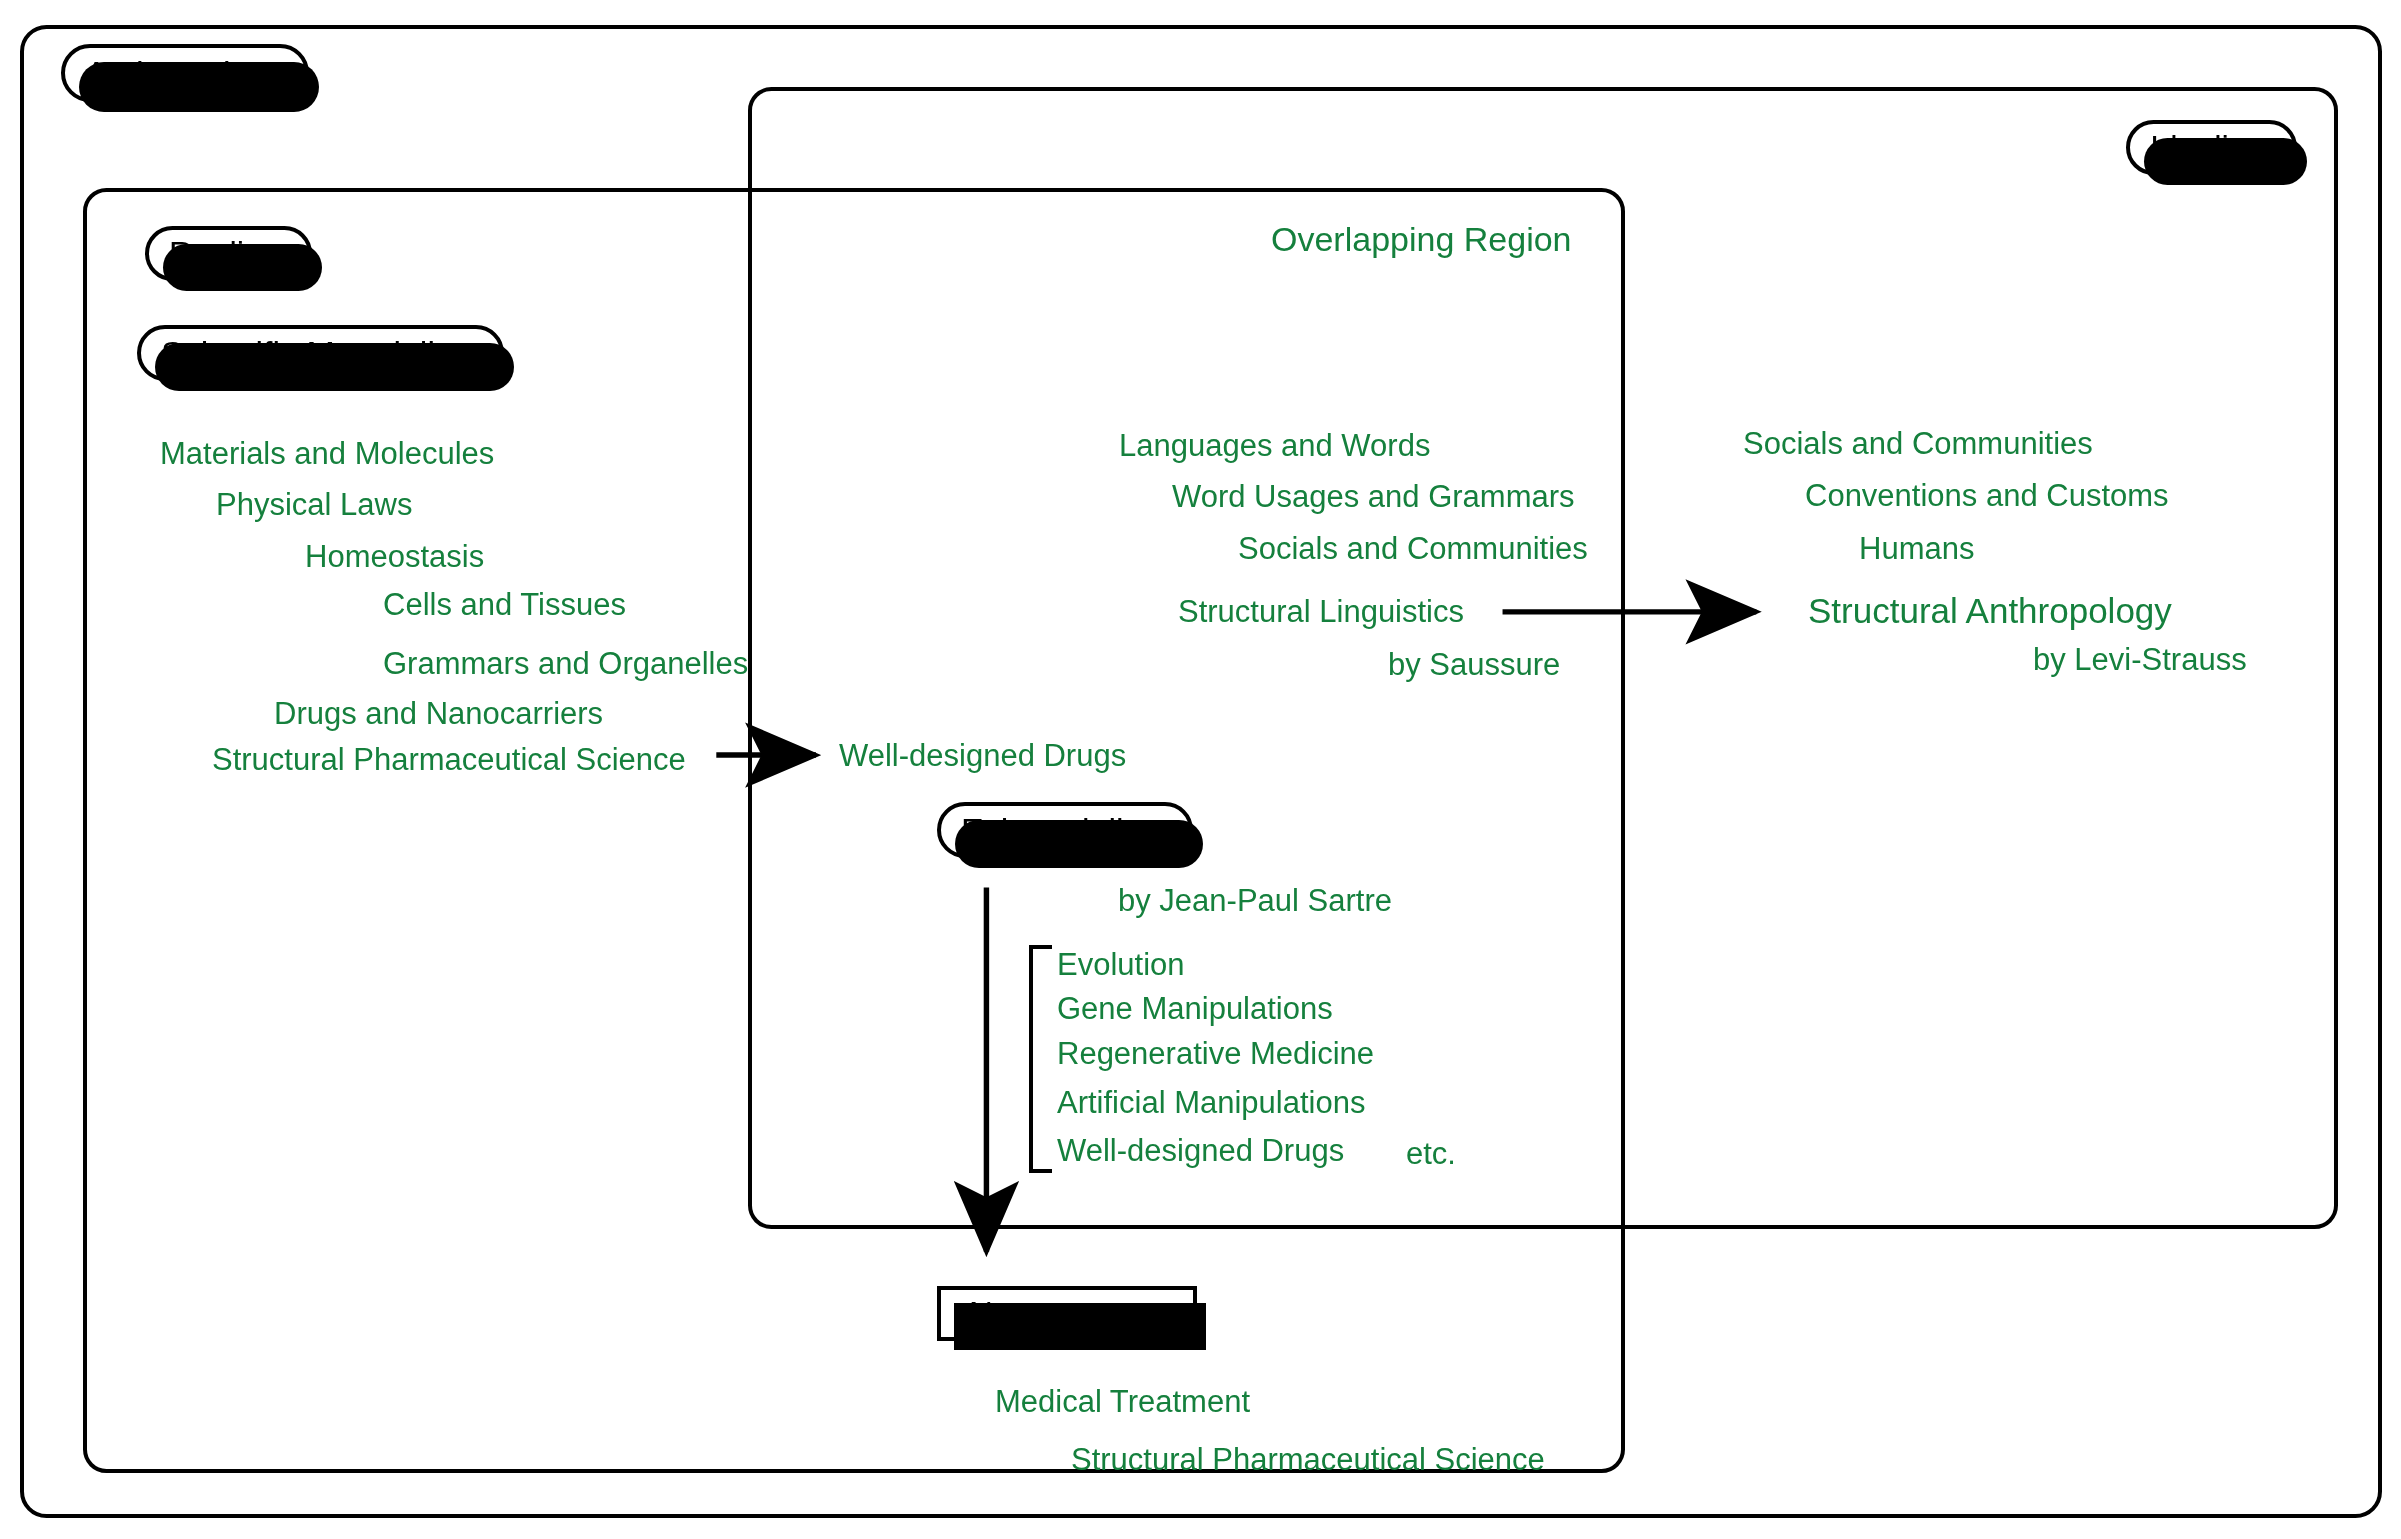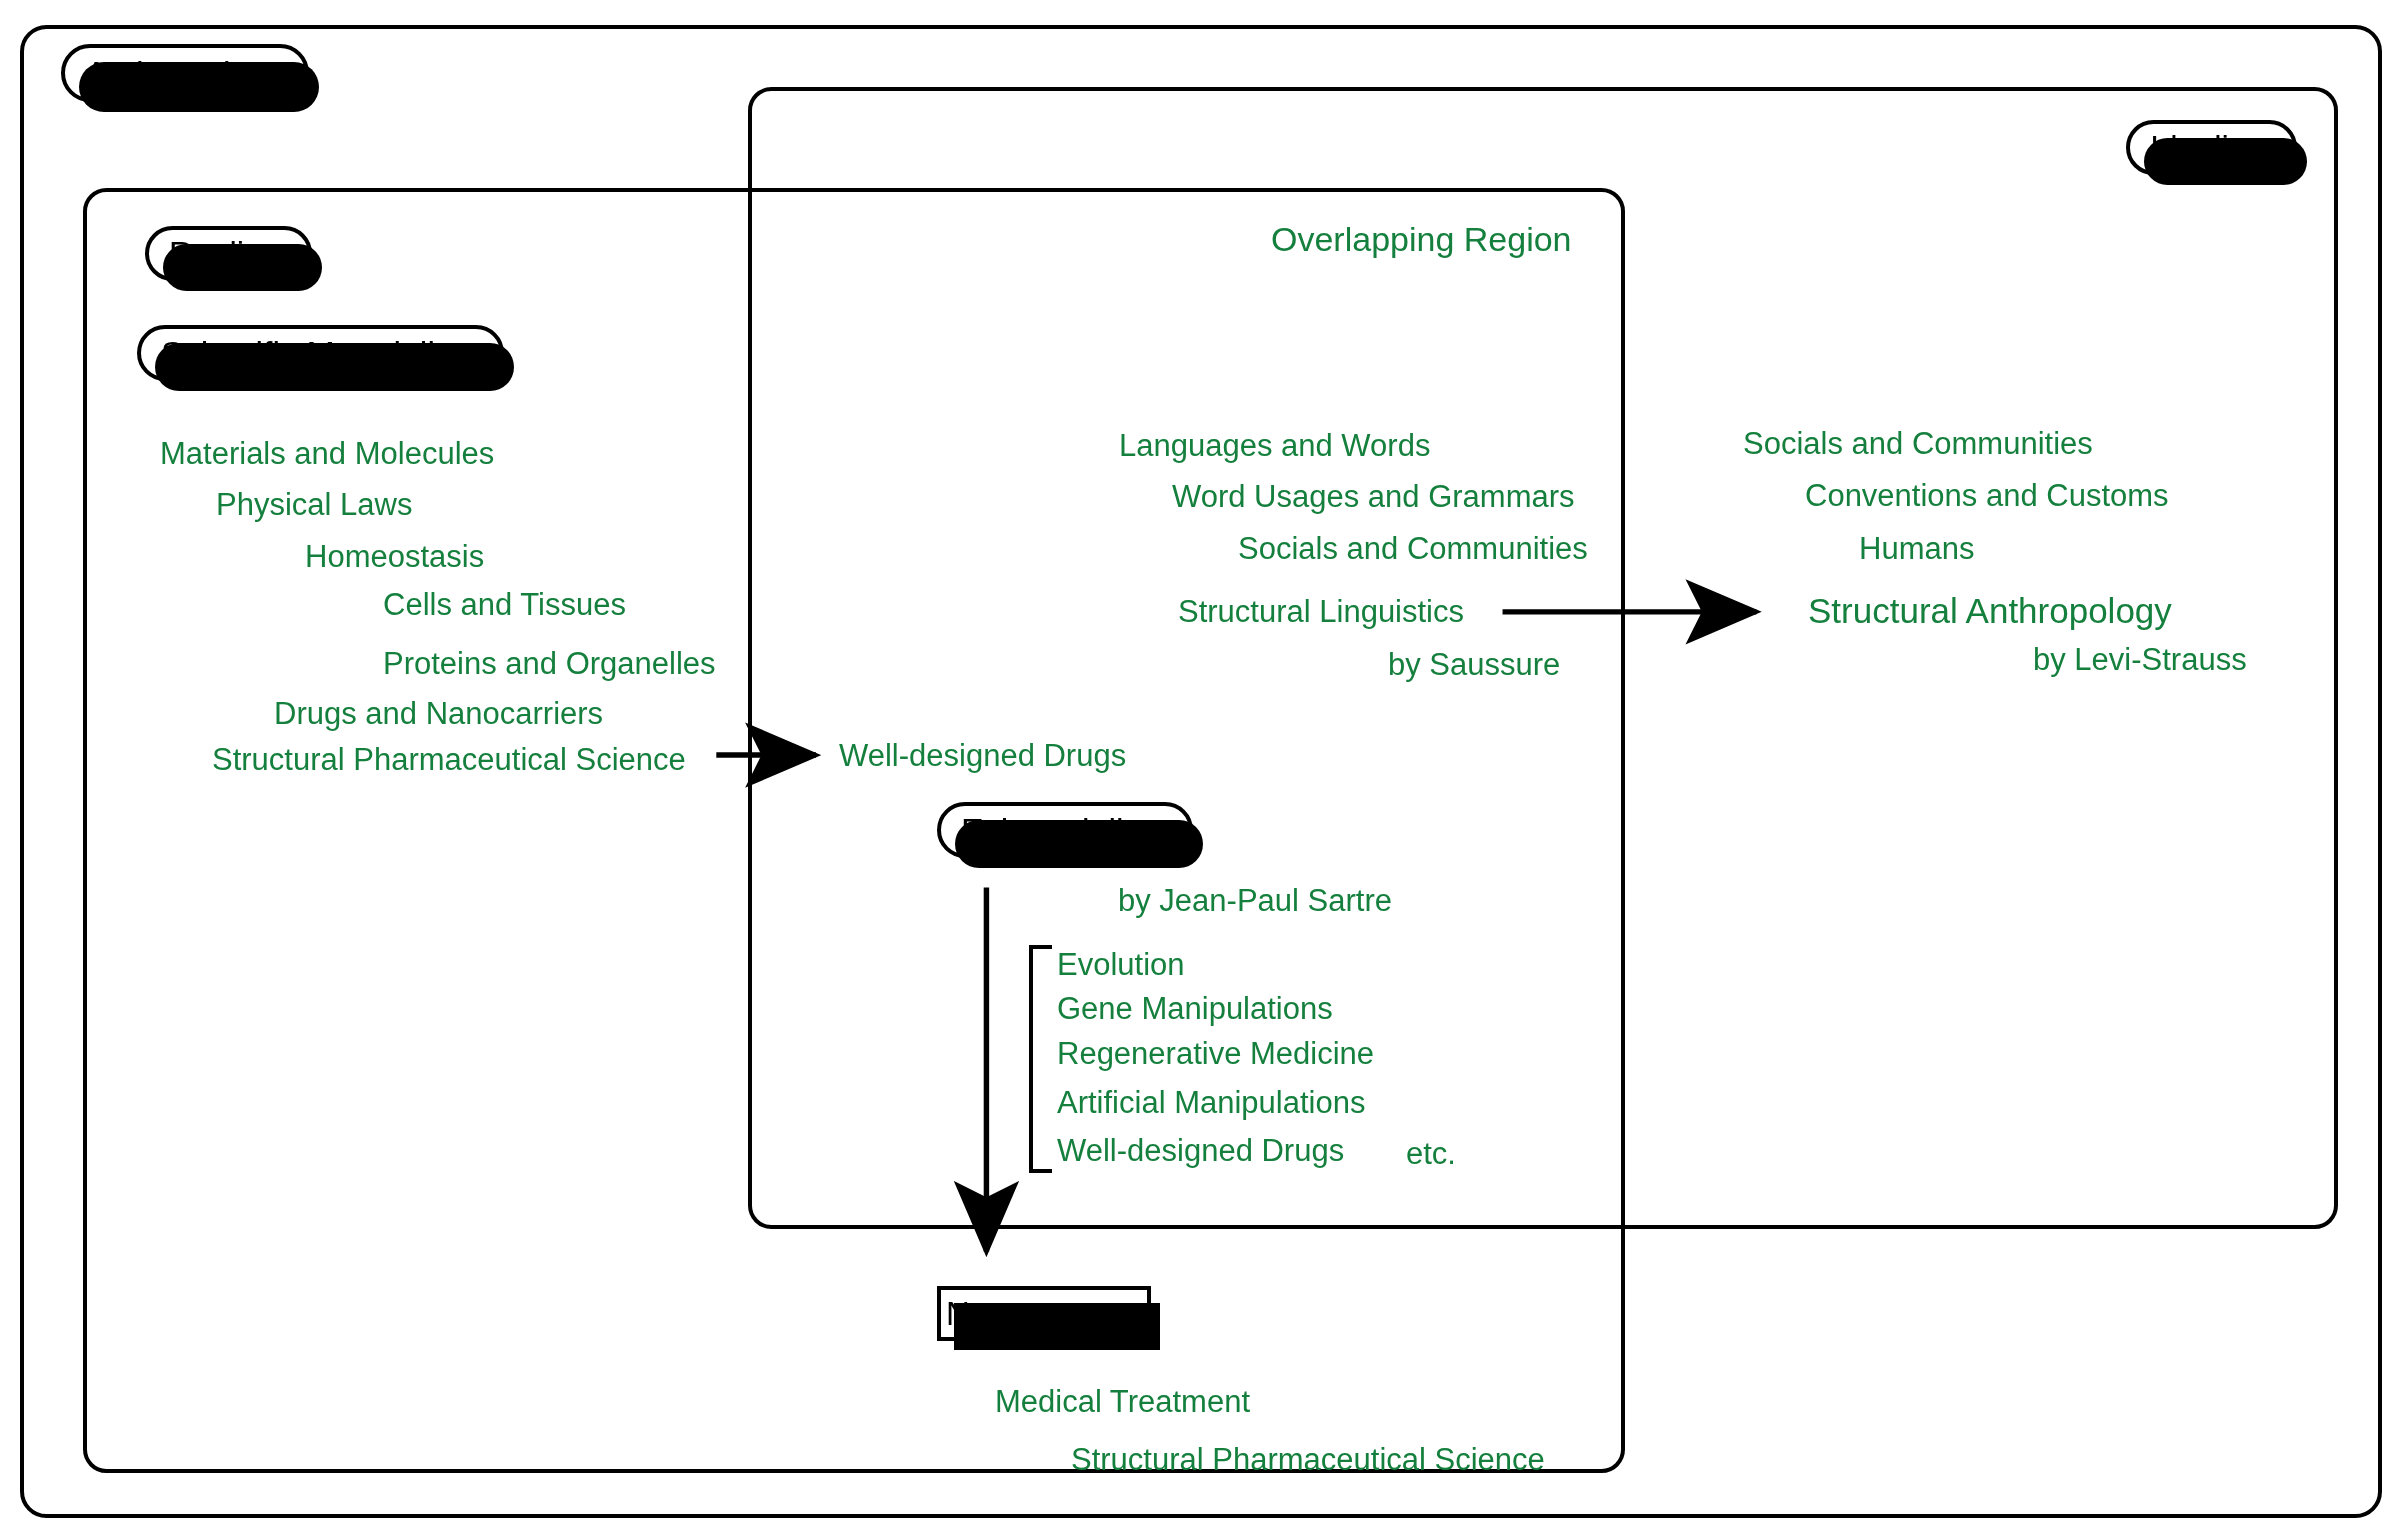--- a/index.html
+++ b/index.html
@@ -60,21 +60,21 @@
   
   .rectbox {
     position: absolute;
     box-sizing: border-box;
     border: 4.7px solid #000;
     background: #ffffff;
     color: #000;
     display: flex;
     align-items: center;
     justify-content: flex-end;
-    padding: 0 5px;
+    padding: 0 28px;
     white-space: nowrap;
     z-index: 5;
   }
   .rectbox::after {
     content: "";
     position: absolute;
     left: 12.5px;
     top: 12.5px;
     right: -12.5px;
     bottom: -12.5px;
@@ -164,21 +164,21 @@
   <div class="rectbox" style="left:937px; top:1286px; height:55px; font-size:33px;">
     <span>New systems</span>
   </div>
 
   <div class="txt" style="left:1271px; top:222px; font-size:34px;">Overlapping Region</div>
 
   <div class="txt" style="left:160px; top:438px; font-size:31px;">Materials and Molecules</div>
   <div class="txt" style="left:216px; top:489px; font-size:31px;">Physical Laws</div>
   <div class="txt" style="left:305px; top:541px; font-size:31px;">Homeostasis</div>
   <div class="txt" style="left:383px; top:589px; font-size:31px;">Cells and Tissues</div>
-  <div class="txt" style="left:383px; top:648px; font-size:31px;">Proteins and Organelles</div>
+  <div class="txt" style="left:383px; top:648px; font-size:31px;">Grammars and Organelles</div>
   <div class="txt" style="left:274px; top:698px; font-size:31px;">Drugs and Nanocarriers</div>
   <div class="txt" style="left:212px; top:744px; font-size:31px;">Structural Pharmaceutical Science</div>
 
   <div class="txt" style="left:1119px; top:430px; font-size:31px;">Languages and Words</div>
   <div class="txt" style="left:1172px; top:481px; font-size:31px;">Word Usages and Grammars</div>
   <div class="txt" style="left:1238px; top:533px; font-size:31px;">Socials and Communities</div>
   <div class="txt" style="left:1178px; top:596px; font-size:31px;">Structural Linguistics</div>
   <div class="txt" style="left:1388px; top:649px; font-size:31px;">by Saussure</div>
 
   <div class="txt" style="left:1743px; top:428px; font-size:31px;">Socials and Communities</div>

